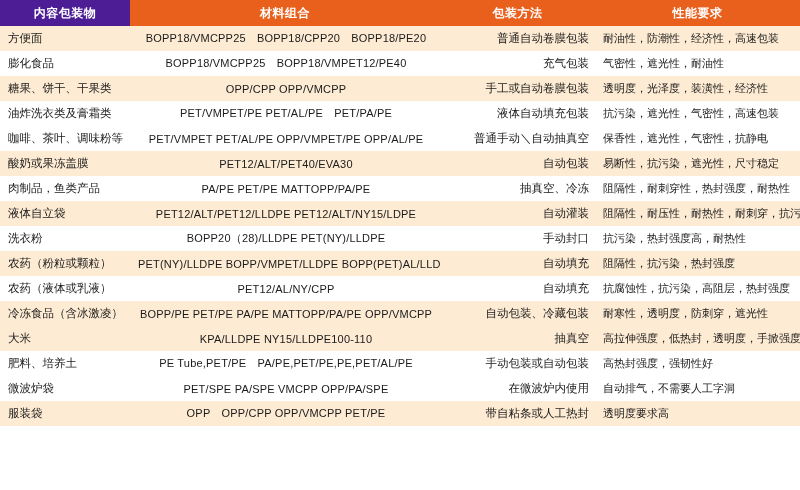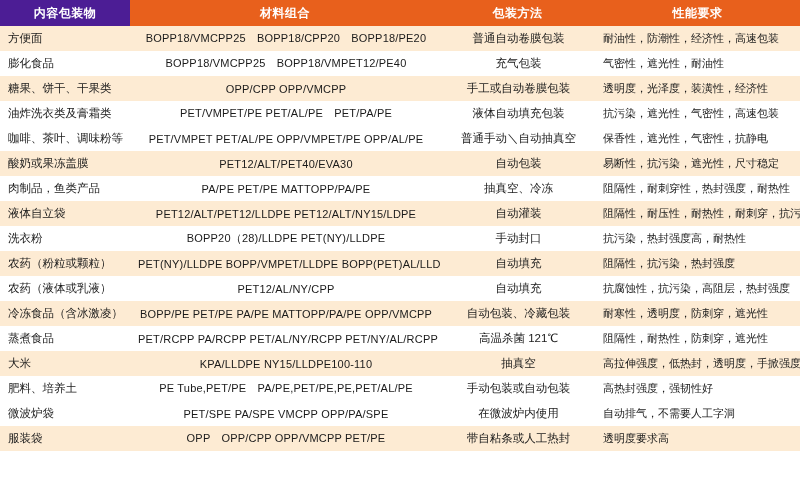--- a/index.html
+++ b/index.html
@@ -56,21 +56,21 @@
     padding-left: 8px;
   }
   td.col-mat {
     text-align: center;
     font-family: "Liberation Sans", sans-serif;
     font-size: 11px;
     letter-spacing: 0.2px;
     padding-left: 8px;
   }
   td.col-method {
-    text-align: center;
+    text-align: right;
     padding-left: 8px;
   }
   td.col-perf {
     text-align: left;
     padding-left: 8px;
     font-size: 11px;
   }
   
   .hdr-inner { display:block; width:100%; text-align:center; }
 </style>
@@ -166,26 +166,20 @@
         <td class="col-mat">PET12/AL/NY/CPP</td>
         <td class="col-method">自动填充</td>
         <td class="col-perf">抗腐蚀性，抗污染，高阻层，热封强度</td>
       </tr>
       <tr class="odd">
         <td class="col-name">冷冻食品（含冰激凌）</td>
         <td class="col-mat">BOPP/PE PET/PE PA/PE MATTOPP/PA/PE OPP/VMCPP</td>
         <td class="col-method">自动包装、冷藏包装</td>
         <td class="col-perf">耐寒性，透明度，防刺穿，遮光性</td>
       </tr>
-      <tr class="even">
-        <td class="col-name">蒸煮食品</td>
-        <td class="col-mat">PET/RCPP PA/RCPP PET/AL/NY/RCPP PET/NY/AL/RCPP</td>
-        <td class="col-method">高温杀菌 121℃</td>
-        <td class="col-perf">阻隔性，耐热性，防刺穿，遮光性</td>
-      </tr>
       <tr class="odd">
         <td class="col-name">大米</td>
         <td class="col-mat">KPA/LLDPE NY15/LLDPE100-110</td>
         <td class="col-method">抽真空</td>
         <td class="col-perf">高拉伸强度，低热封，透明度，手掀强度高</td>
       </tr>
       <tr class="even">
         <td class="col-name">肥料、培养土</td>
         <td class="col-mat">PE Tube,PET/PE　PA/PE,PET/PE,PE,PET/AL/PE</td>
         <td class="col-method">手动包装或自动包装</td>

